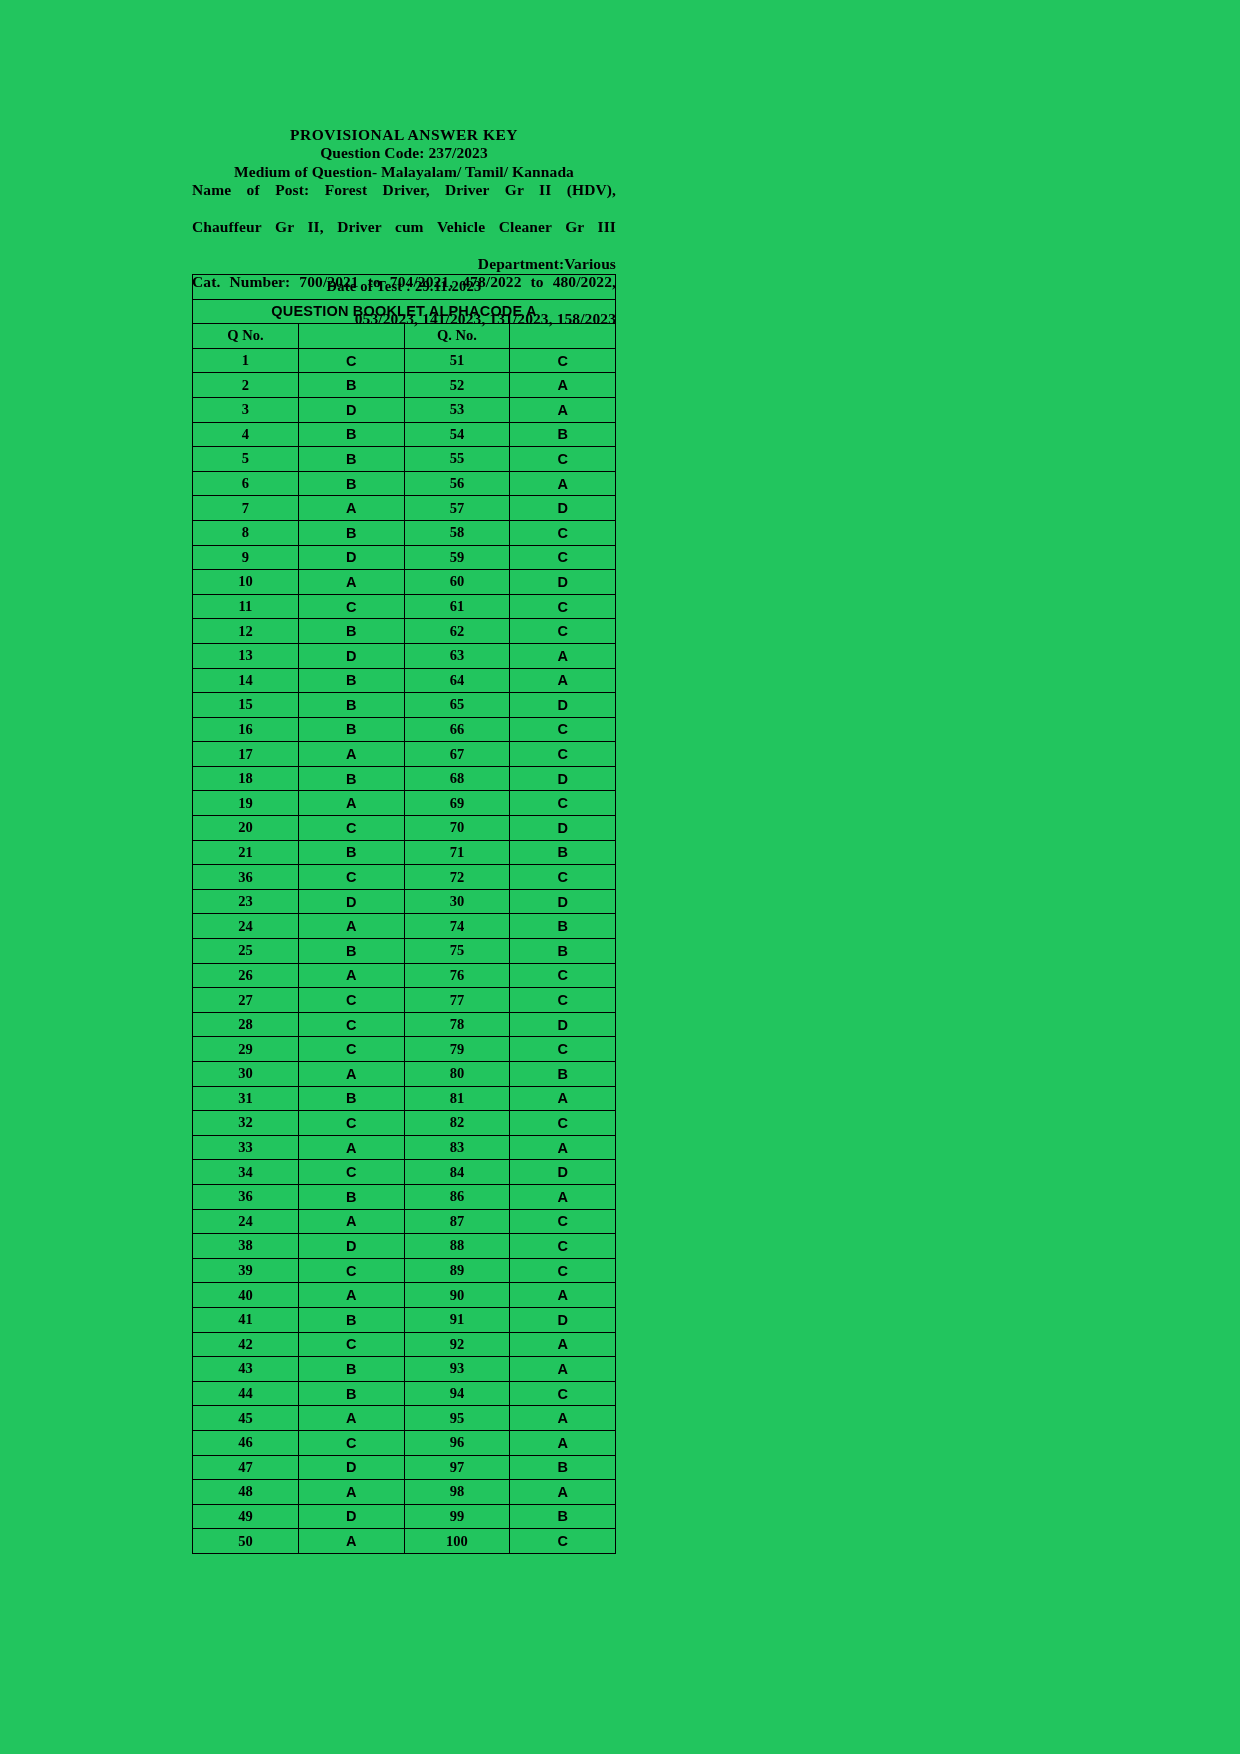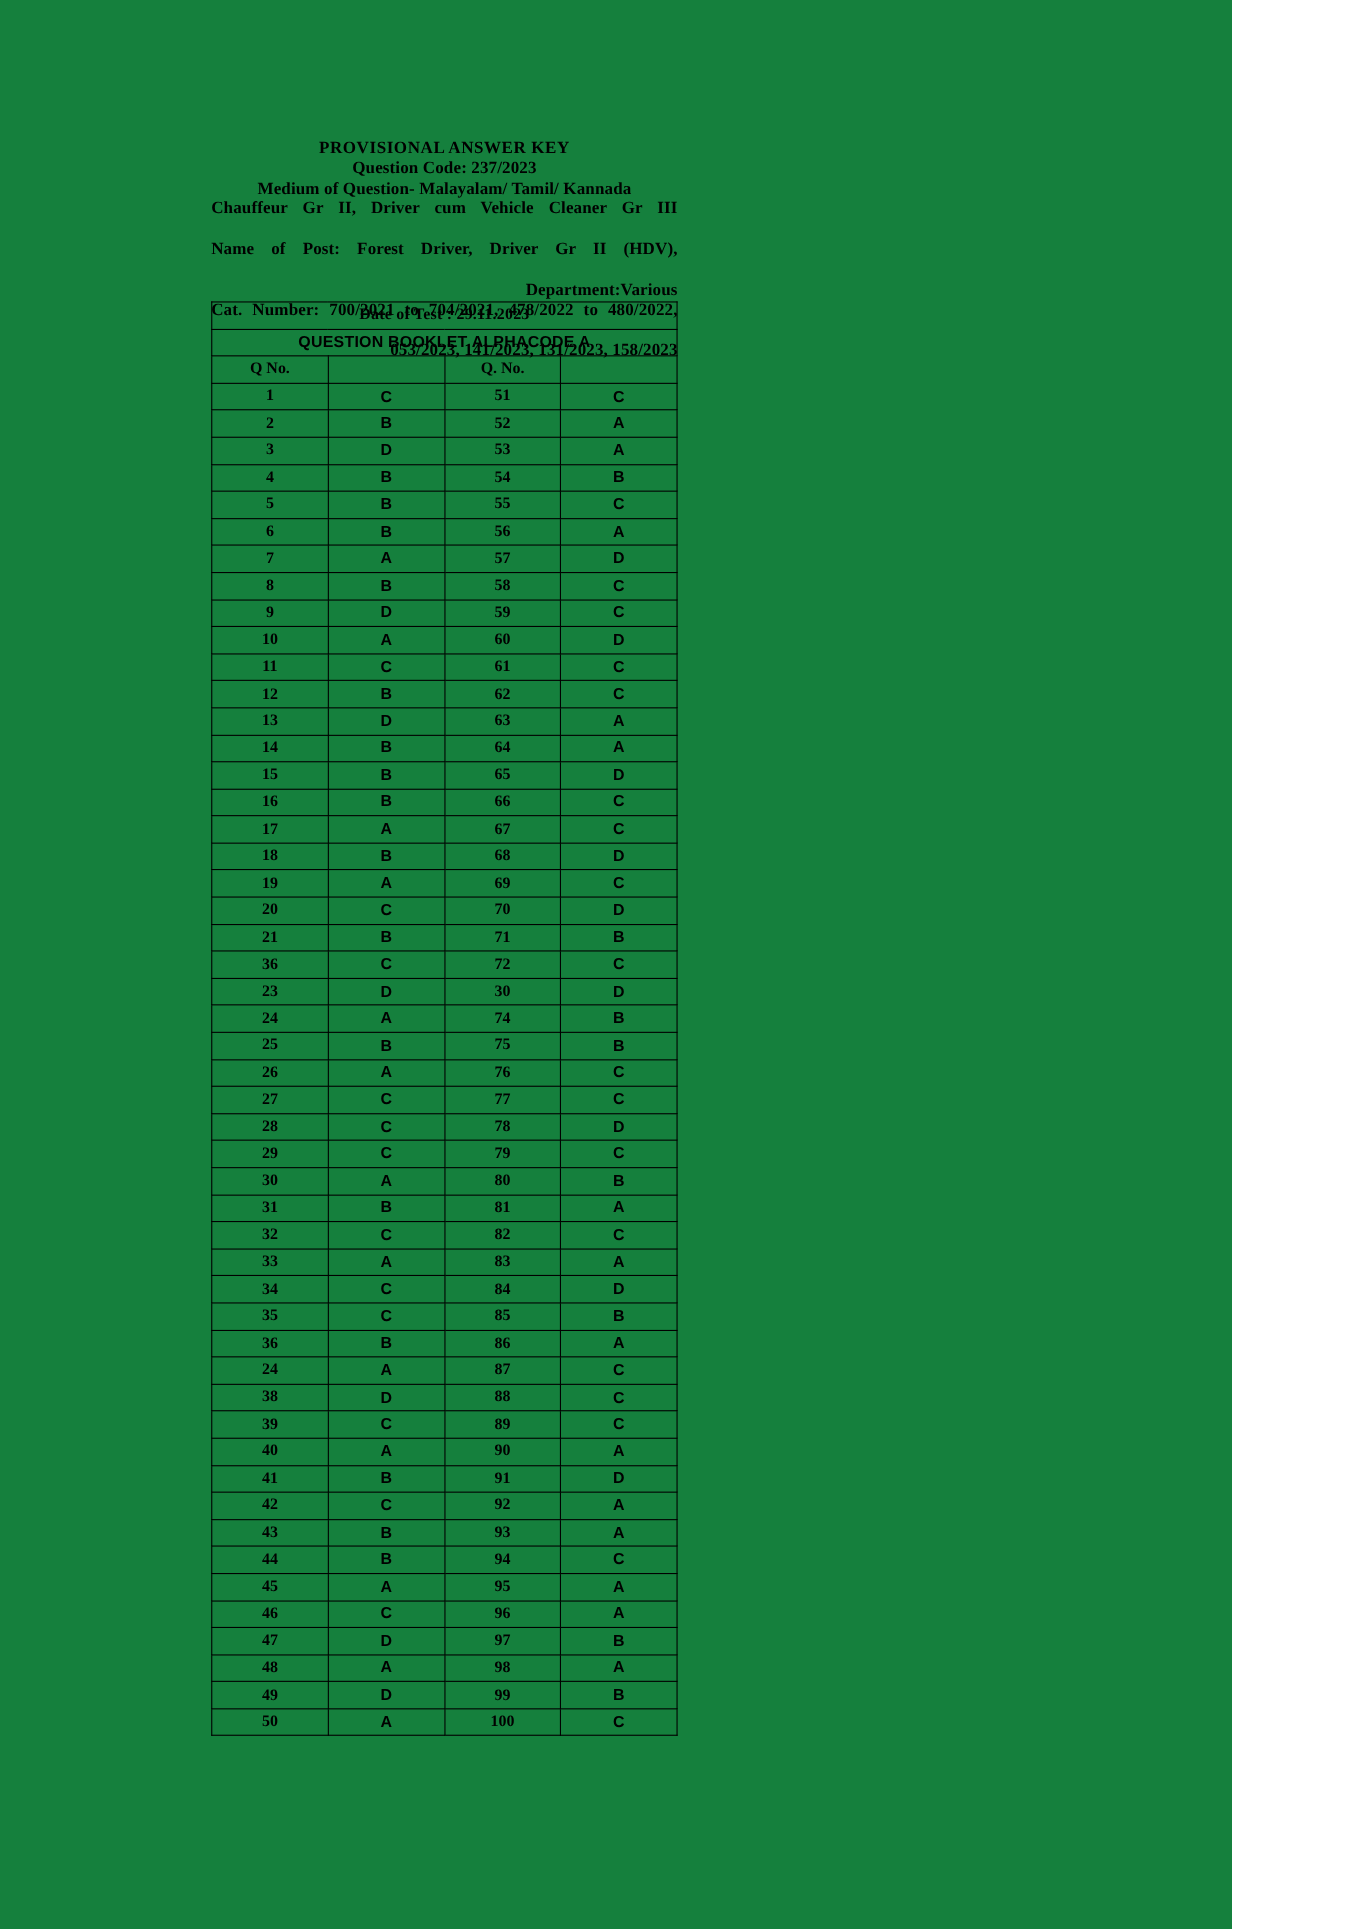--- a/index.html
+++ b/index.html
@@ -12,23 +12,23 @@
     height: 1754px;
     font-family: "Liberation Serif", serif;
     color: #000000;
     position: relative;
     overflow: hidden;
   }
   .page {
     position: absolute;
     left: 0;
     top: 0;
-    width: 1120px;
+    width: 1240px;
     height: 1754px;
-    background: #15803d;
+    background: #22c55e;
   }
   .header-block {
     position: absolute;
     left: 192px;
     top: 126px;
     width: 424px;
     font-family: "Liberation Serif", serif;
     font-weight: bold;
     font-size: 15.5px;
     line-height: 18.4px;
@@ -108,22 +108,22 @@
 </style>
 </head>
 <body>
 
 <div class="page">
 
   <div class="header-block">
     <div class="hdr-center hdr-title">PROVISIONAL  ANSWER KEY</div>
     <div class="hdr-center">Question Code: 237/2023</div>
     <div class="hdr-center">Medium of Question- Malayalam/ Tamil/ Kannada</div>
+    <div class="hdr-justify-two">Name of Post: Forest Driver, Driver Gr II (HDV),</div>
     <div class="hdr-justify-two">Chauffeur Gr II, Driver cum Vehicle Cleaner Gr III</div>
-    <div class="hdr-justify-two">Name of Post: Forest Driver, Driver Gr II (HDV),</div>
     <div class="hdr-left">Department:Various</div>
     <div class="hdr-justify-two">Cat. Number: 700/2021 to 704/2021, 478/2022 to 480/2022,</div>
     <div class="hdr-left">053/2023, 141/2023, 131/2023, 158/2023</div>
   </div>
 
   <table class="answer-table">
     <tbody>
       <tr>
         <td class="date-cell" colspan="4">Date of Test : 29.11.2023</td>
       </tr>
@@ -334,26 +334,20 @@
           <td class="col-qno2 num-cell">83</td>
           <td class="col-ans2 ans-letter">A</td>
         </tr>
         <tr>
           <td class="col-qno num-cell">34</td>
           <td class="col-ans ans-letter">C</td>
           <td class="col-qno2 num-cell">84</td>
           <td class="col-ans2 ans-letter">D</td>
         </tr>
         <tr>
-          <td class="col-qno num-cell">35</td>
-          <td class="col-ans ans-letter">C</td>
-          <td class="col-qno2 num-cell">85</td>
-          <td class="col-ans2 ans-letter">B</td>
-        </tr>
-        <tr>
           <td class="col-qno num-cell">36</td>
           <td class="col-ans ans-letter">B</td>
           <td class="col-qno2 num-cell">86</td>
           <td class="col-ans2 ans-letter">A</td>
         </tr>
         <tr>
           <td class="col-qno num-cell">24</td>
           <td class="col-ans ans-letter">A</td>
           <td class="col-qno2 num-cell">87</td>
           <td class="col-ans2 ans-letter">C</td>

